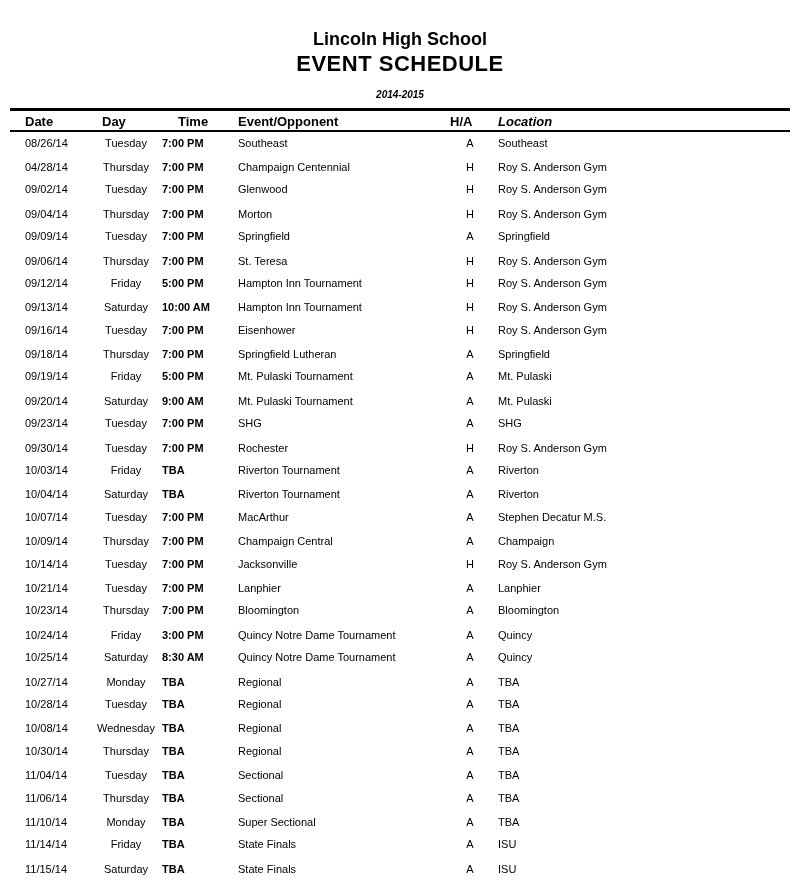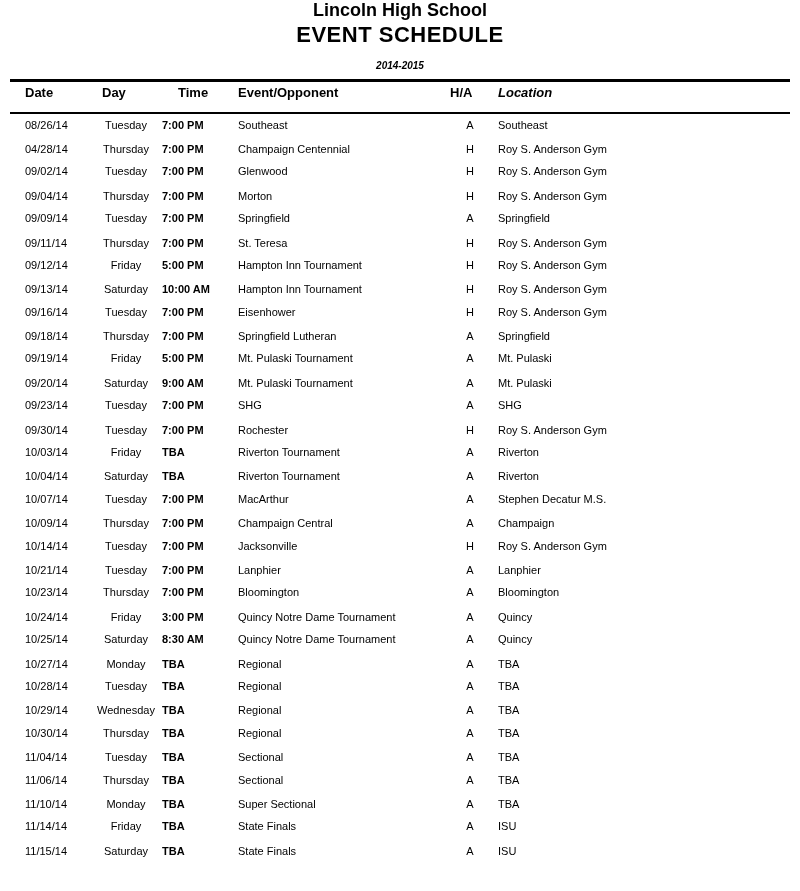--- a/index.html
+++ b/index.html
@@ -4,21 +4,21 @@
 <style>
   * { margin: 0; padding: 0; box-sizing: border-box; }
   html, body { background: #ffffff; }
   body {
     width: 800px;
     height: 891px;
     font-family: "Liberation Sans", sans-serif;
     color: #000;
     overflow: hidden;
   }
-  .doc-header { text-align: center; padding-top: 0; }
+  .doc-header { text-align: center; padding-top: 10px; margin-top: 19px; }
   .school-name {
     font-size: 18px;
     font-weight: bold;
     line-height: 1.2;
   }
   .event-title {
     font-size: 22px;
     font-weight: bold;
     letter-spacing: 0.5px;
     line-height: 1.15;
@@ -50,21 +50,21 @@
   table.schedule col.c-day { width: 72px; }
   table.schedule col.c-time { width: 72px; }
   table.schedule col.c-event { width: 216px; }
   table.schedule col.c-ha { width: 40px; }
   table.schedule col.c-loc { width: 300px; }
 
   thead th {
     font-size: 13px;
     font-weight: bold;
     text-align: left;
-    padding: 3px 0 12px 0;
+    padding: 3px 0 1px 0;
     border-bottom: 2px solid #000;
     white-space: nowrap;
   }
   thead th:nth-child(1) { padding-left: 15px; }
   thead th:nth-child(2) { padding-left: 12px; }
   thead th:nth-child(3) { padding-left: 16px; }
   thead th:nth-child(4) { padding-left: 4px; }
   thead th:nth-child(5) { padding-left: 0; }
   thead th:nth-child(6) { padding-left: 8px; font-style: italic; }
 
@@ -150,21 +150,21 @@
       </tr>
       <tr>
         <td>09/09/14</td>
         <td>Tuesday</td>
         <td>7:00 PM</td>
         <td>Springfield</td>
         <td>A</td>
         <td>Springfield</td>
       </tr>
       <tr>
-        <td>09/11/14</td>
+        <td>09/06/14</td>
         <td>Thursday</td>
         <td>7:00 PM</td>
         <td>St. Teresa</td>
         <td>H</td>
         <td>Roy S. Anderson Gym</td>
       </tr>
       <tr>
         <td>09/12/14</td>
         <td>Friday</td>
         <td>5:00 PM</td>
@@ -310,21 +310,21 @@
       </tr>
       <tr>
         <td>10/28/14</td>
         <td>Tuesday</td>
         <td>TBA</td>
         <td>Regional</td>
         <td>A</td>
         <td>TBA</td>
       </tr>
       <tr>
-        <td>10/29/14</td>
+        <td>10/08/14</td>
         <td>Wednesday</td>
         <td>TBA</td>
         <td>Regional</td>
         <td>A</td>
         <td>TBA</td>
       </tr>
       <tr>
         <td>10/30/14</td>
         <td>Thursday</td>
         <td>TBA</td>

